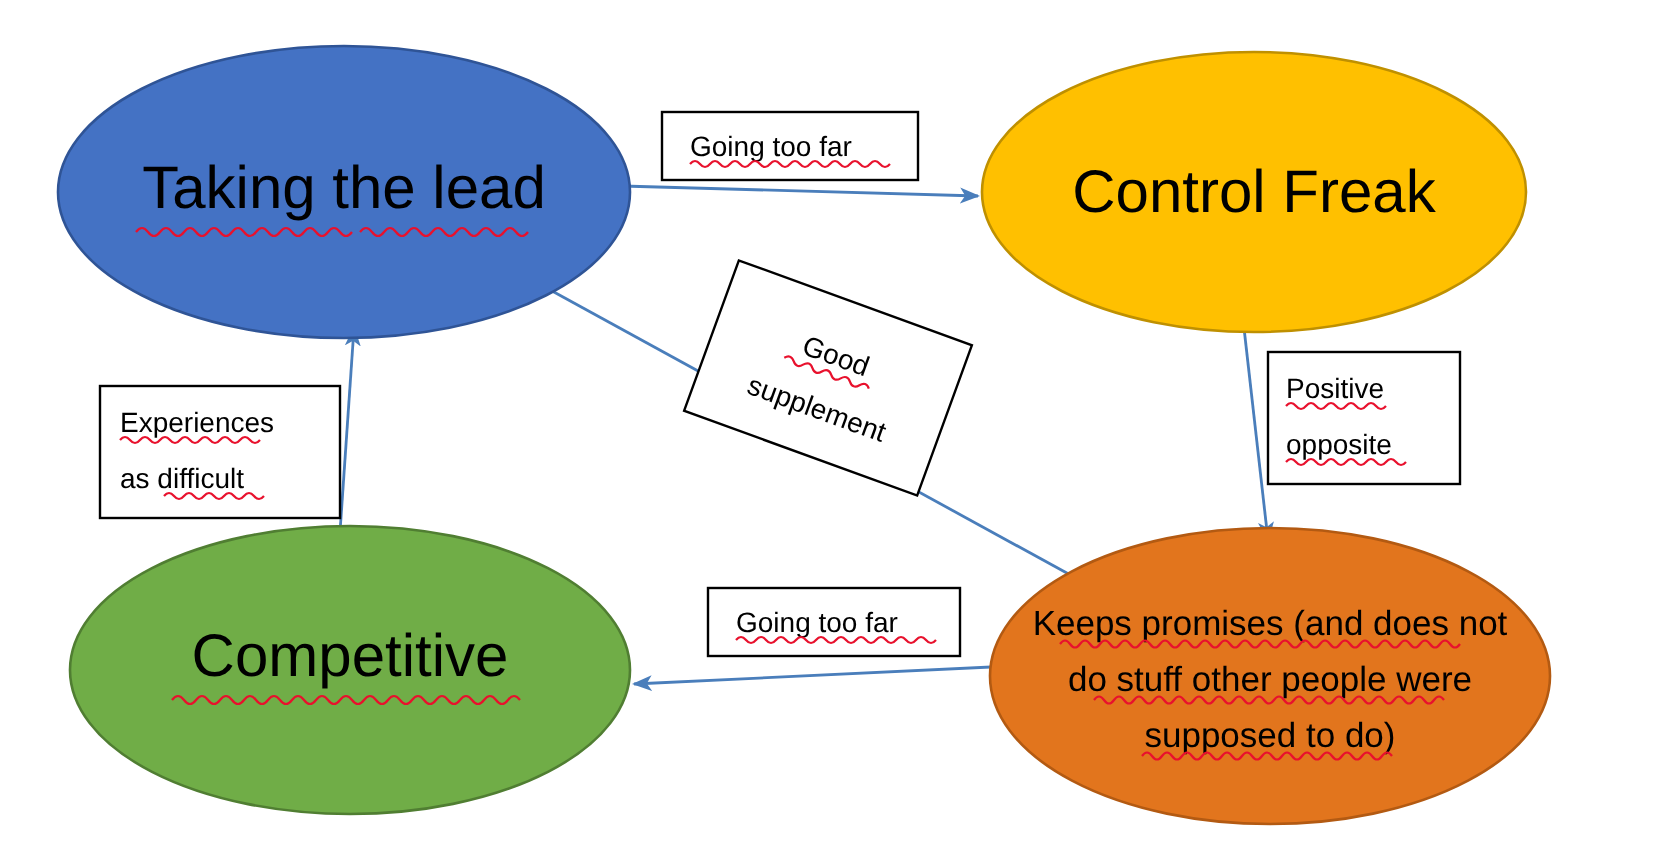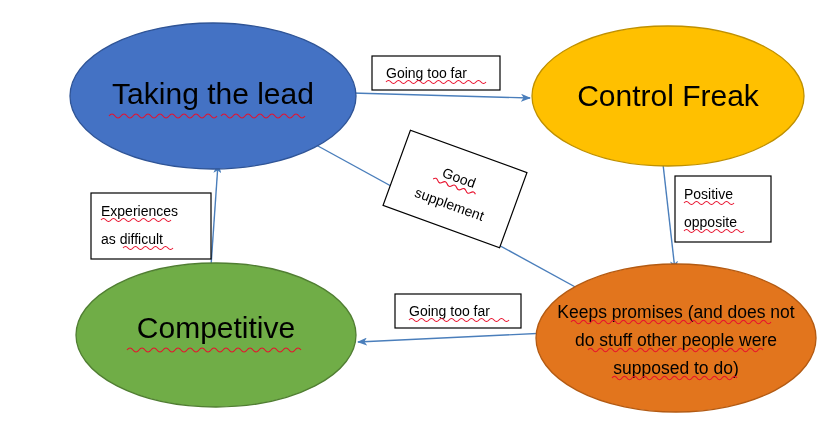--- a/index.html
+++ b/index.html
@@ -11,21 +11,20 @@
     width: 828px;
     height: 423px;
     font-family: "Liberation Sans", sans-serif;
     overflow: hidden;
   }
   #diagram-root {
     position: relative;
     width: 676px;
     height: 423px;
     background: #ffffff;
-    margin-left: 41px;
   }
   svg.canvas {
     position: absolute;
     top: 0;
     left: 0;
     width: 828px;
     height: 423px;
   }
   .node-label {
     font-family: "Liberation Sans", sans-serif;

